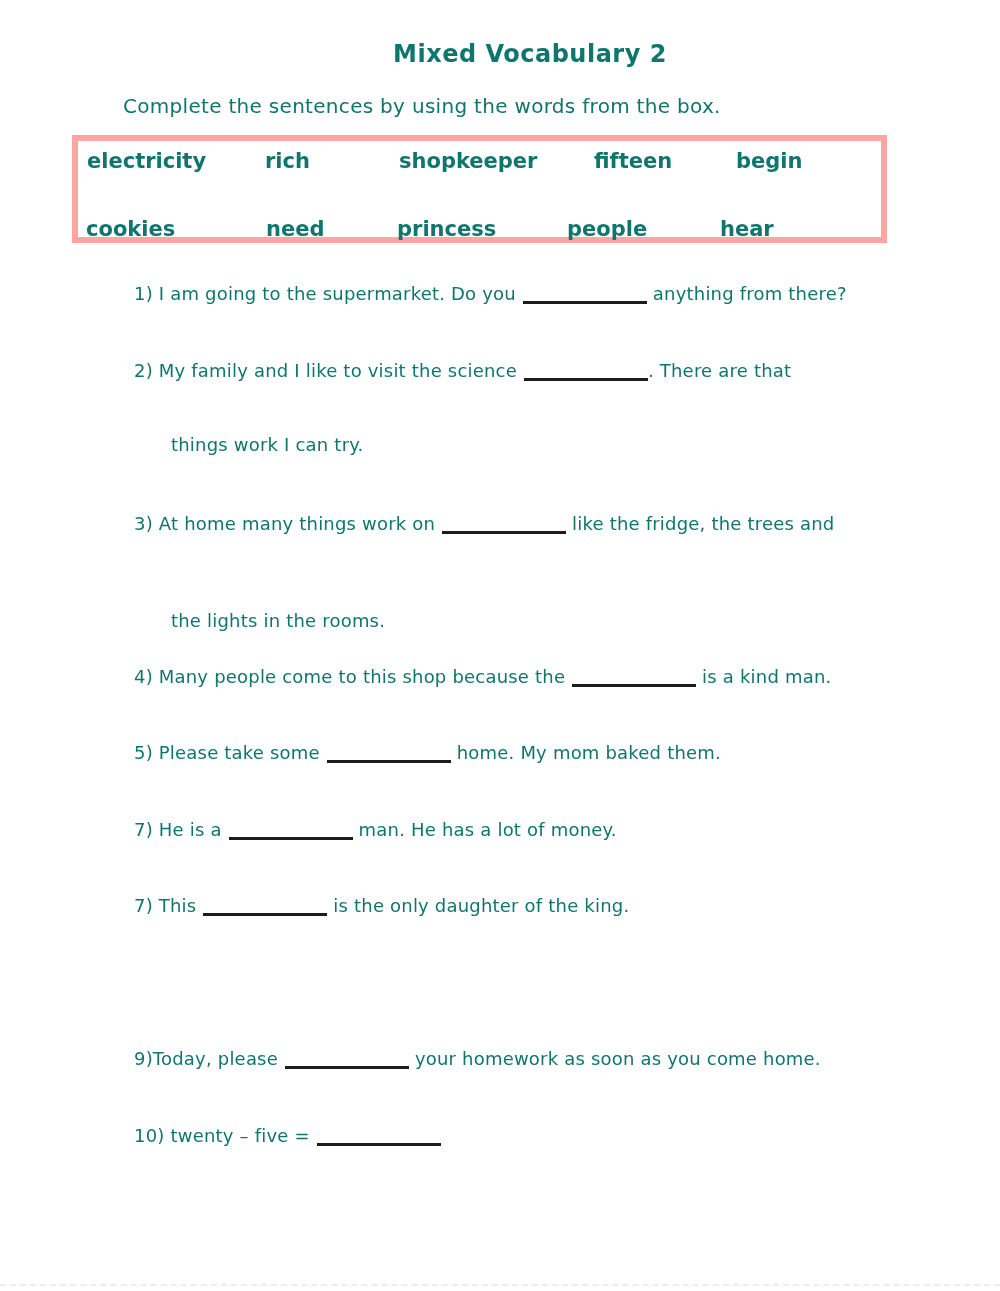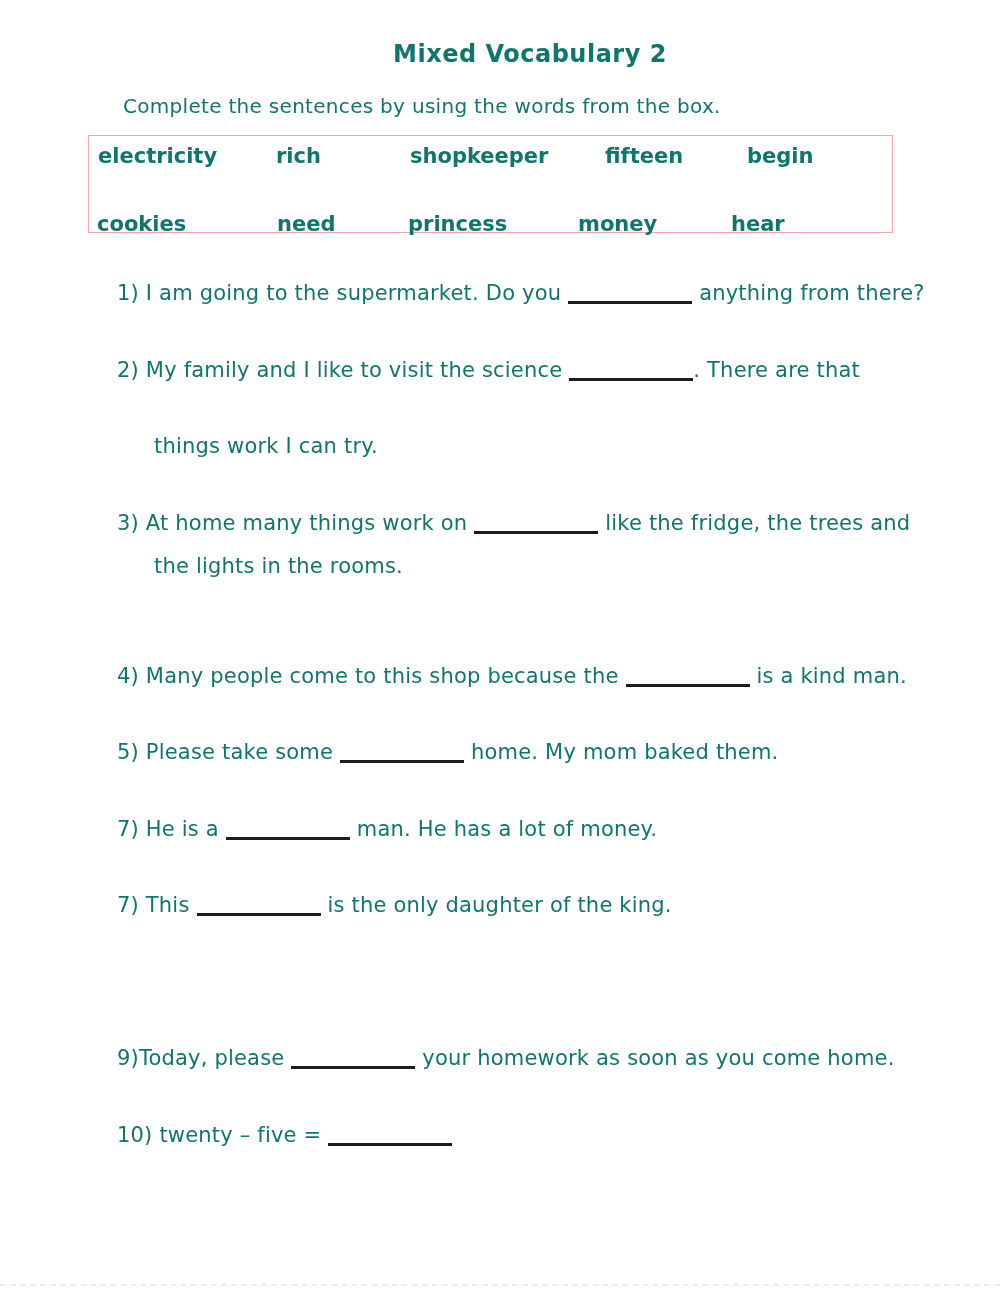--- a/index.html
+++ b/index.html
@@ -25,39 +25,39 @@
     top:94px;left:117px;
     font-size:20px;
     font-weight:normal;
     letter-spacing:0.3px;
     margin-left:6px;
   }
   .wordbox{
     position:absolute;
     top:135px;left:72px;
     width:803px;height:96px;
-    border:1px solid #fca5a5;
+    border:6px solid #fca5a5;
     background:#ffffff;
-    margin-left:16px;
   }
   .wb-word{
     position:absolute;
     font-size:21px;
     font-weight:bold;
     line-height:1;
     white-space:nowrap;
   }
   .wb-row1 .wb-word{top:10px;}
   .wb-row2 .wb-word{top:78px;}
   .line{
     position:absolute;
-    font-size:21px;
+    font-size:18px;
     line-height:1.2;
     letter-spacing:0.2px;
     white-space:nowrap;
+    margin-left:17px;
   }
   .blank{
     display:inline-block;
     width:124px;
     height:20px;
     border-bottom:3px solid #1c1c1c;
     margin-left:7px;
     vertical-align:baseline;
     margin-bottom:-4px;
   }
@@ -81,42 +81,42 @@
       <span class="wb-word" style="left:9px">electricity</span>
       <span class="wb-word" style="left:187px">rich</span>
       <span class="wb-word" style="left:321px">shopkeeper</span>
       <span class="wb-word" style="left:516px">fifteen</span>
       <span class="wb-word" style="left:658px">begin</span>
     </div>
     <div class="wb-row wb-row2">
       <span class="wb-word" style="left:8px">cookies</span>
       <span class="wb-word" style="left:188px">need</span>
       <span class="wb-word" style="left:319px">princess</span>
-      <span class="wb-word" style="left:489px">money</span>
+      <span class="wb-word" style="left:489px">people</span>
       <span class="wb-word" style="left:642px">hear</span>
     </div>
   </div>
 
   <div class="line" style="top:281px;left:117px">
     <span>1) I am going to the supermarket. Do you</span><span class="blank"></span><span> anything from there?</span>
   </div>
 
   <div class="line" style="top:358px;left:117px">
     <span>2) My family and I like to visit the science</span><span class="blank"></span><span>. There are that</span>
   </div>
 
   <div class="line" style="top:434px;left:154px">
     <span>things work I can try.</span>
   </div>
 
   <div class="line" style="top:511px;left:117px">
     <span>3) At home many things work on</span><span class="blank"></span><span> like the fridge, the trees and</span>
   </div>
 
-  <div class="line" style="top:554px;left:154px">
+  <div class="line" style="top:610px;left:154px">
     <span>the lights in the rooms.</span>
   </div>
 
   <div class="line" style="top:664px;left:117px">
     <span>4) Many people come to this shop because the</span><span class="blank"></span><span> is a kind man.</span>
   </div>
 
   <div class="line" style="top:740px;left:117px">
     <span>5) Please take some</span><span class="blank"></span><span> home. My mom baked them.</span>
   </div>

